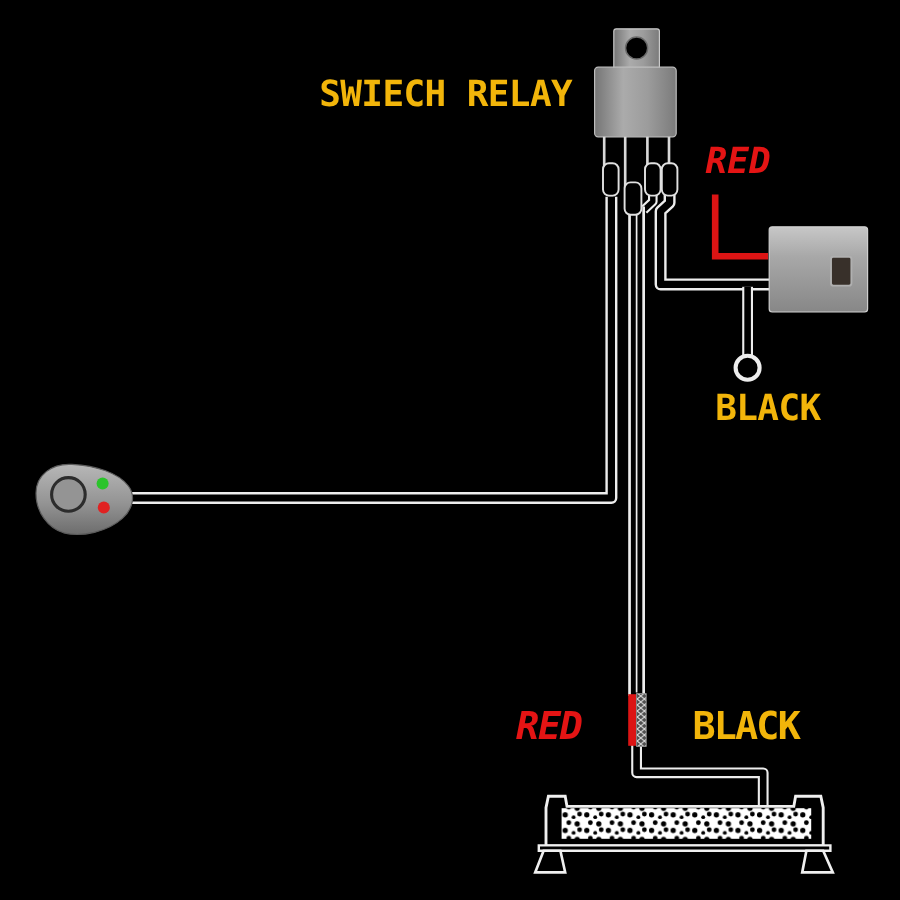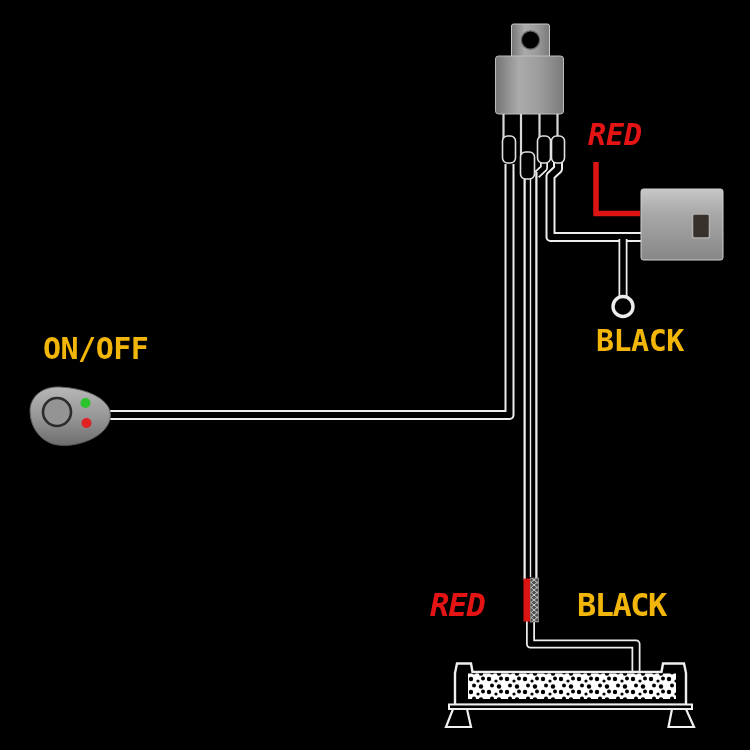--- a/index.html
+++ b/index.html
@@ -120,24 +120,24 @@
 
     <g>
       <path d="M455,705 V673 L457,663.5 H471 L472.5,672 H661.5 L663,663.5 H684 L686,673 V705 Z" fill="#000" stroke="#f0f0f0" stroke-width="2.4"></path>
       <path d="M449,704.5 H692 V709 H449 Z" fill="#000" stroke="#f0f0f0" stroke-width="2"></path>
       <path d="M453,709 H467 L471,727 H446 Z" fill="#000" stroke="#f0f0f0" stroke-width="2.2"></path>
       <path d="M672,709 H686 L694,727 H668.5 Z" fill="#000" stroke="#f0f0f0" stroke-width="2.2"></path>
       <rect x="468" y="673.5" width="208" height="25.5" fill="url(#speckle)"></rect>
     </g>
   </svg>
 
+  <div class="lbl yellow" style="left:266px;top:64px;">SWIECH RELAY</div>
 
   <div class="lbl red" style="left:588px;top:120px;letter-spacing:0;">RED</div>
 
   <div class="lbl yellow" style="left:596px;top:326px;">BLACK</div>
 
-  <div class="lbl yellow" style="left:43px;top:334px;">ON/OFF</div>
 
   <div class="lbl red big" style="left:430px;top:589px;">RED</div>
 
   <div class="lbl yellow big" style="left:577px;top:589px;letter-spacing:-1.5px;">BLACK</div>
 
 </div>
 
 </body></html>

